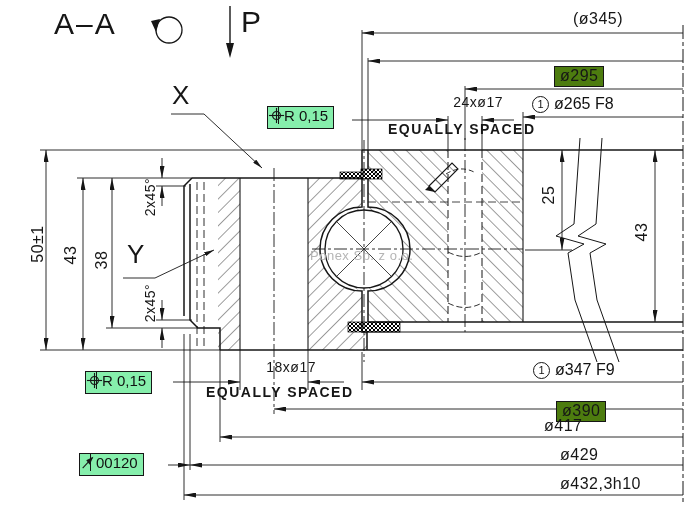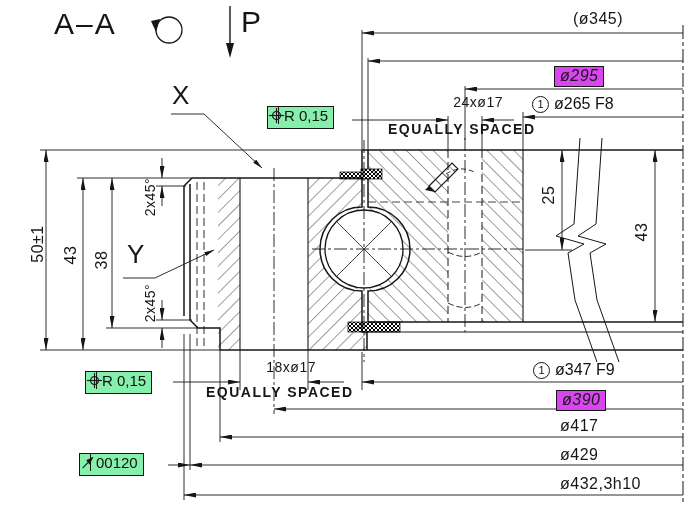--- a/index.html
+++ b/index.html
@@ -6,21 +6,21 @@
   #stage{position:relative;width:697px;height:511px;background:#fff;overflow:hidden;
          font-family:"Liberation Sans",sans-serif;color:#111;padding-left:34px;}
   #stage svg{position:absolute;left:0;top:0;}
   .lbl{position:absolute;white-space:nowrap;color:#161616;line-height:1;}
   .ctr{text-align:right;}
   .rot{transform:rotate(-90deg);transform-origin:center center;text-align:center;}
   .big{font-size:30px;letter-spacing:2px;font-weight:400;}
   .dim{font-size:16px;letter-spacing:0.5px;}
   .dim-s{font-size:14px;letter-spacing:0.5px;}
   .eq{font-size:14px;letter-spacing:1.5px;font-weight:bold;}
-  .boxed{border:1.3px solid #161616;padding:1px 5px 2px 5px;background:#d946ef;font-style:italic;}
+  .boxed{border:1.3px solid #161616;padding:1px 5px 2px 5px;background:#4d7c0f;}
   .fcf{position:absolute;display:flex;align-items:flex-start;border:1.3px solid #161616;background:#86efac;height:21px;}
   .fcf .cell{display:flex;align-items:center;justify-content:center;padding:0 5px;font-size:15px;}
   .fcf .cell+.cell{border-left:1.3px solid #161616;}
   .note-circle{display:inline-flex;width:15px;height:15px;border:1.2px solid #161616;border-radius:50%;
                align-items:center;justify-content:center;font-size:11px;margin-right:5px;background:#fff;}
   .note-wrap{position:absolute;display:flex;align-items:center;font-size:16px;}
   .watermark{position:absolute;font-size:13px;color:#b5b5b5;letter-spacing:0.5px;}
   .xy{font-size:26px;font-weight:400;}
 </style>
 </head>
@@ -239,19 +239,20 @@
           <polygon points="15,3 7,7 11,12" fill="#161616"></polygon>
         </svg>
   </span>
   <span class="cell">00120</span>
 </div>
 
 <div class="note-wrap" style="left:533px;top:361px;">
   <span class="note-circle">1</span>
   <span>ø347 F9</span>
 </div>
-<div class="lbl dim boxed" style="left:556px;top:390px;">ø390</div>
-<div class="lbl dim" style="left:560px;top:418px;">ø417</div>
+<div class="lbl dim boxed" style="left:556px;top:401px;">ø390</div>
+<div class="lbl dim" style="left:544px;top:418px;">ø417</div>
 <div class="lbl dim" style="left:560px;top:447px;">ø429</div>
 <div class="lbl dim" style="left:560px;top:476px;">ø432,3h10</div>
 
+<div class="watermark" style="left:310px;top:248px;">Ponex Sp. z o.o.</div>
 
 </div>
 
 </body></html>

